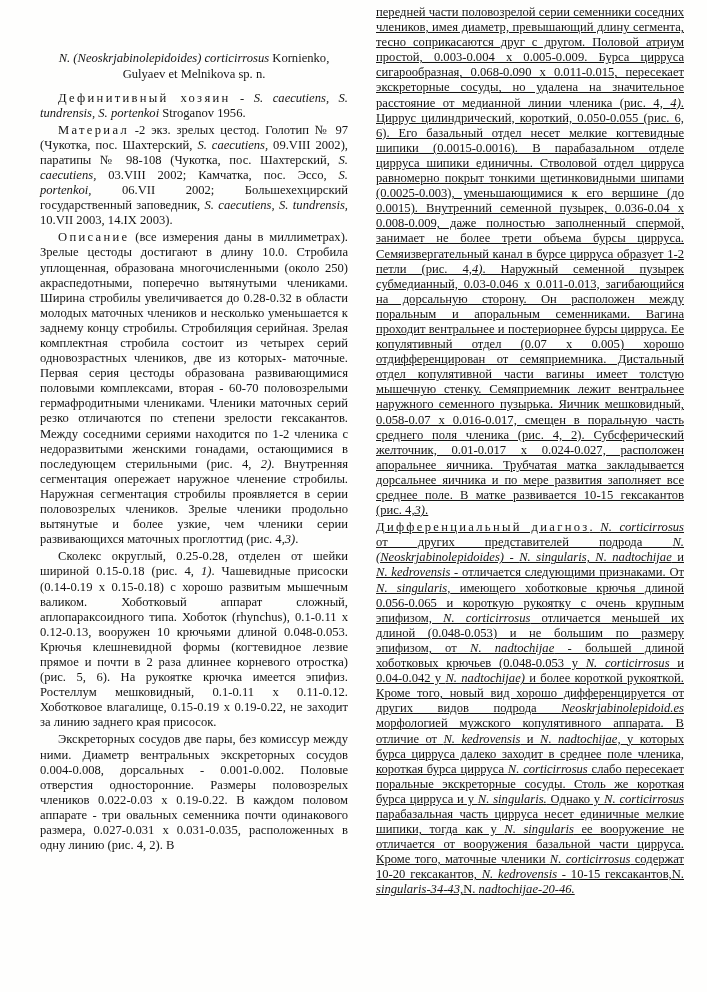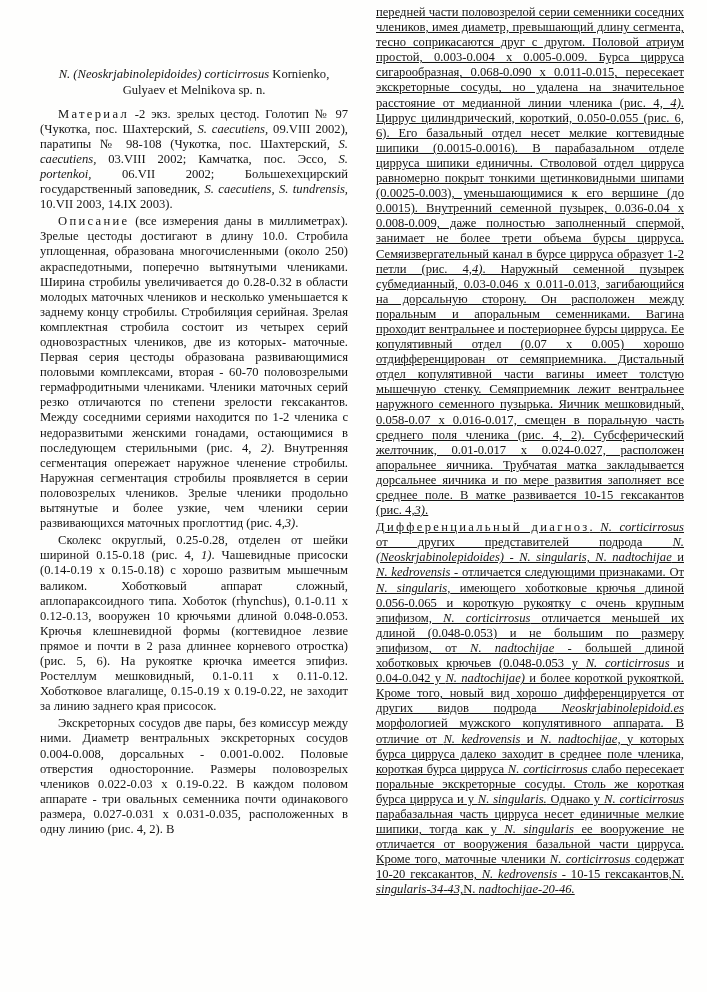--- a/index.html
+++ b/index.html
@@ -44,20 +44,21 @@
   .seg-sp { letter-spacing: 2.3px; font-weight: 500; }
 </style>
 </head>
 <body>
 
 <div class="page">
   <div class="columns">
     <div class="col">
       <div class="title"><span class="seg-i">N. (Neoskrjabinolepidoides) corticirrosus</span><span class="seg-n"> Kornienko, Gulyaev et Melnikova sp. n.</span></div>
       <div>
+          <p class="indent"><span class="seg-sp">Дефинитивный хозяин</span><span class="seg-n"> - </span><span class="seg-i">S. caecutiens, S. tundrensis, S. portenkoi</span><span class="seg-n"> Stroganov 1956.</span></p>
           <p class="indent"><span class="seg-sp">Материал</span><span class="seg-n"> -2 экз. зрелых цестод. Голотип № 97 (Чукотка, пос. Шахтерский, </span><span class="seg-i">S. caecutiens,</span><span class="seg-n"> 09.VIII 2002), паратипы № 98-108 (Чукотка, пос. Шахтерский, </span><span class="seg-i">S. caecutiens,</span><span class="seg-n"> 03.VIII 2002; Камчатка, пос. Эссо, </span><span class="seg-i">S. portenkoi,</span><span class="seg-n"> 06.VII 2002; Большехехцирский государственный заповедник, </span><span class="seg-i">S. caecutiens, S. tundrensis,</span><span class="seg-n"> 10.VII 2003, 14.IX 2003).</span></p>
           <p class="indent"><span class="seg-sp">Описание</span><span class="seg-n"> (все измерения даны в миллиметрах). Зрелые цестоды достигают в длину 10.0. Стробила уплощенная, образована многочисленными (около 250) акраспедотными, поперечно вытянутыми члениками. Ширина стробилы увеличивается до 0.28-0.32 в области молодых маточных члеников и несколько уменьшается к заднему концу стробилы. Стробиляция серийная. Зрелая комплектная стробила состоит из четырех серий одновозрастных члеников, две из которых- маточные. Первая серия цестоды образована развивающимися половыми комплексами, вторая - 60-70 половозрелыми гермафродитными члениками. Членики маточных серий резко отличаются по степени зрелости гексакантов. Между соседними сериями находится по 1-2 членика с недоразвитыми женскими гонадами, остающимися в последующем стерильными (рис. 4, </span><span class="seg-i">2)</span><span class="seg-n">. Внутренняя сегментация опережает наружное членение стробилы. Наружная сегментация стробилы проявляется в серии половозрелых члеников. Зрелые членики продольно вытянутые и более узкие, чем членики серии развивающихся маточных проглоттид (рис. 4,</span><span class="seg-i">3)</span><span class="seg-n">.</span></p>
           <p class="indent"><span class="seg-n">Сколекс округлый, 0.25-0.28, отделен от шейки шириной 0.15-0.18 (рис. 4, </span><span class="seg-i">1)</span><span class="seg-n">. Чашевидные присоски (0.14-0.19 x 0.15-0.18) с хорошо развитым мышечным валиком. Хоботковый аппарат сложный, аплопараксоидного типа. Хоботок (rhynchus), 0.1-0.11 x 0.12-0.13, вооружен 10 крючьями длиной 0.048-0.053. Крючья клешневидной формы (когтевидное лезвие прямое и почти в 2 раза длиннее корневого отростка) (рис. 5, 6). На рукоятке крючка имеется эпифиз. Ростеллум мешковидный, 0.1-0.11 x 0.11-0.12. Хоботковое влагалище, 0.15-0.19 x 0.19-0.22, не заходит за линию заднего края присосок.</span></p>
           <p class="indent"><span class="seg-n">Экскреторных сосудов две пары, без комиссур между ними. Диаметр вентральных экскреторных сосудов 0.004-0.008, дорсальных - 0.001-0.002. Половые отверстия односторонние. Размеры половозрелых члеников 0.022-0.03 x 0.19-0.22. В каждом половом аппарате - три овальных семенника почти одинакового размера, 0.027-0.031 x 0.031-0.035, расположенных в одну линию (рис. 4, 2). В</span></p>
         </div>
     </div>
     <div class="col">
       <div>
           <p class="noindent"><span class="seg-n">передней части половозрелой серии семенники соседних члеников, имея диаметр, превышающий длину сегмента, тесно соприкасаются друг с другом. Половой атриум простой, 0.003-0.004 x 0.005-0.009. Бурса цирруса сигарообразная, 0.068-0.090 x 0.011-0.015, пересекает экскреторные сосуды, но удалена на значительное расстояние от медианной линии членика (рис. 4, </span><span class="seg-i">4)</span><span class="seg-n">. Циррус цилиндрический, короткий, 0.050-0.055 (рис. 6, 6). Его базальный отдел несет мелкие когтевидные шипики (0.0015-0.0016). В парабазальном отделе цирруса шипики единичны. Стволовой отдел цирруса равномерно покрыт тонкими щетинковидными шипами (0.0025-0.003), уменьшающимися к его вершине (до 0.0015). Внутренний семенной пузырек, 0.036-0.04 x 0.008-0.009, даже полностью заполненный спермой, занимает не более трети объема бурсы цирруса. Семяизвергательный канал в бурсе цирруса образует 1-2 петли (рис. 4,</span><span class="seg-i">4)</span><span class="seg-n">. Наружный семенной пузырек субмедианный, 0.03-0.046 x 0.011-0.013, загибающийся на дорсальную сторону. Он расположен между поральным и апоральным семенниками. Вагина проходит вентральнее и постериорнее бурсы цирруса. Ее копулятивный отдел (0.07 x 0.005) хорошо отдифференцирован от семяприемника. Дистальный отдел копулятивной части вагины имеет толстую мышечную стенку. Семяприемник лежит вентральнее наружного семенного пузырька. Яичник мешковидный, 0.058-0.07 x 0.016-0.017, смещен в поральную часть среднего поля членика (рис. 4, 2). Субсферический желточник, 0.01-0.017 x 0.024-0.027, расположен апоральнее яичника. Трубчатая матка закладывается дорсальнее яичника и по мере развития заполняет все среднее поле. В матке развивается 10-15 гексакантов (рис. 4,</span><span class="seg-i">3)</span><span class="seg-n">.</span></p>
           <p class="noindent"><span class="seg-sp">Дифференциальный диагноз</span><span class="seg-n">. </span><span class="seg-i">N. corticirrosus</span><span class="seg-n"> от других представителей подрода </span><span class="seg-i">N. (Neoskrjabinolepidoides)</span><span class="seg-n"> - </span><span class="seg-i">N. singularis, N. nadtochijae</span><span class="seg-n"> и </span><span class="seg-i">N. kedrovensis</span><span class="seg-n"> - отличается следующими признаками. От </span><span class="seg-i">N. singularis,</span><span class="seg-n"> имеющего хоботковые крючья длиной 0.056-0.065 и короткую рукоятку с очень крупным эпифизом, </span><span class="seg-i">N. corticirrosus</span><span class="seg-n"> отличается меньшей их длиной (0.048-0.053) и не большим по размеру эпифизом, от </span><span class="seg-i">N. nadtochijae</span><span class="seg-n"> - большей длиной хоботковых крючьев (0.048-0.053 у </span><span class="seg-i">N. corticirrosus</span><span class="seg-n"> и 0.04-0.042 у </span><span class="seg-i">N. nadtochijae)</span><span class="seg-n"> и более короткой рукояткой. Кроме того, новый вид хорошо дифференцируется от других видов подрода </span><span class="seg-i">Neoskrjabinolepidoid.es</span><span class="seg-n"> морфологией мужского копулятивного аппарата. В отличие от </span><span class="seg-i">N. kedrovensis</span><span class="seg-n"> и </span><span class="seg-i">N. nadtochijae,</span><span class="seg-n"> у которых бурса цирруса далеко заходит в среднее поле членика, короткая бурса цирруса </span><span class="seg-i">N. corticirrosus</span><span class="seg-n"> слабо пересекает поральные экскреторные сосуды. Столь же короткая бурса цирруса и у </span><span class="seg-i">N. singularis.</span><span class="seg-n"> Однако у </span><span class="seg-i">N. corticirrosus</span><span class="seg-n"> парабазальная часть цирруса несет единичные мелкие шипики, тогда как у </span><span class="seg-i">N. singularis</span><span class="seg-n"> ее вооружение не отличается от вооружения базальной части цирруса. Кроме того, маточные членики </span><span class="seg-i">N. corticirrosus</span><span class="seg-n"> содержат 10-20 гексакантов, </span><span class="seg-i">N. kedrovensis</span><span class="seg-n"> - 10-15 гексакантов,N. </span><span class="seg-i">singularis-34-43,</span><span class="seg-n">N. </span><span class="seg-i">nadtochijae-20-46.</span></p>

